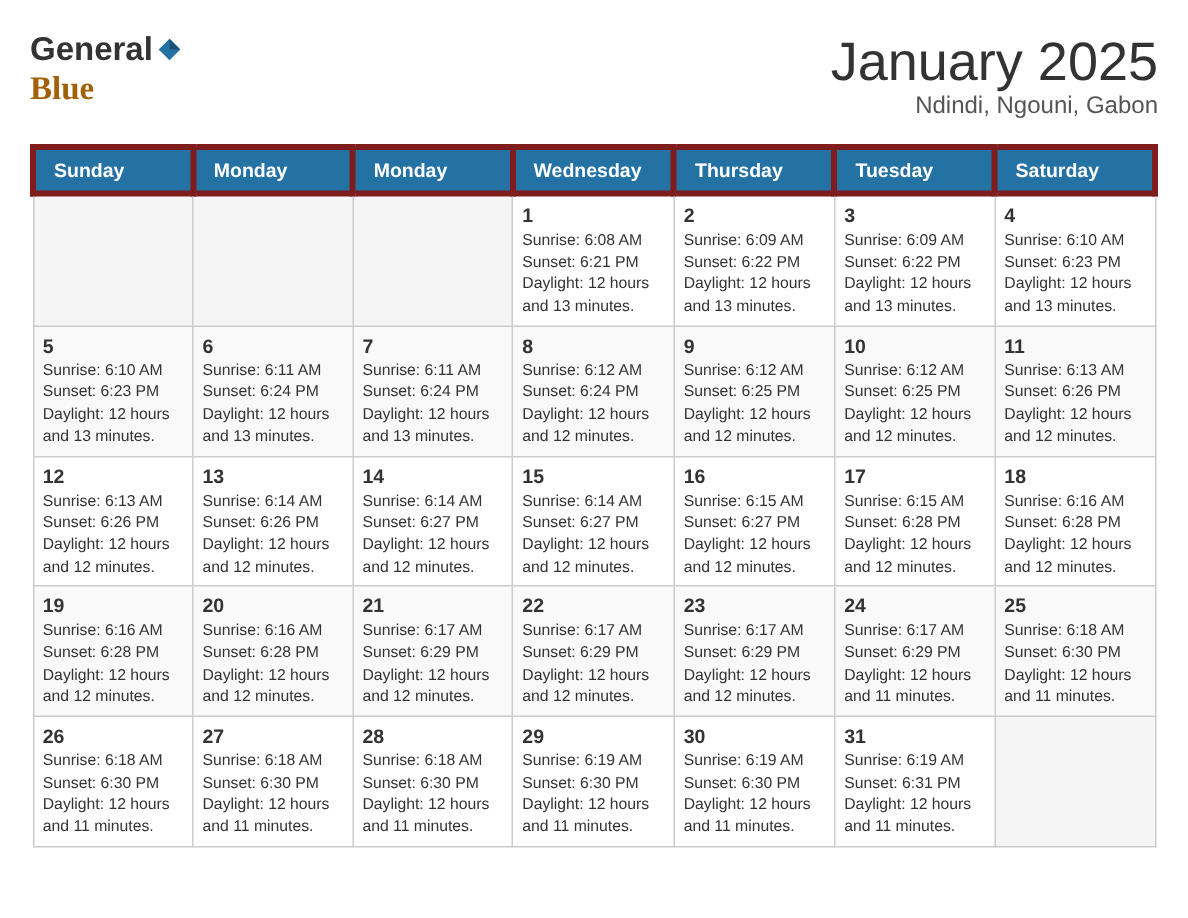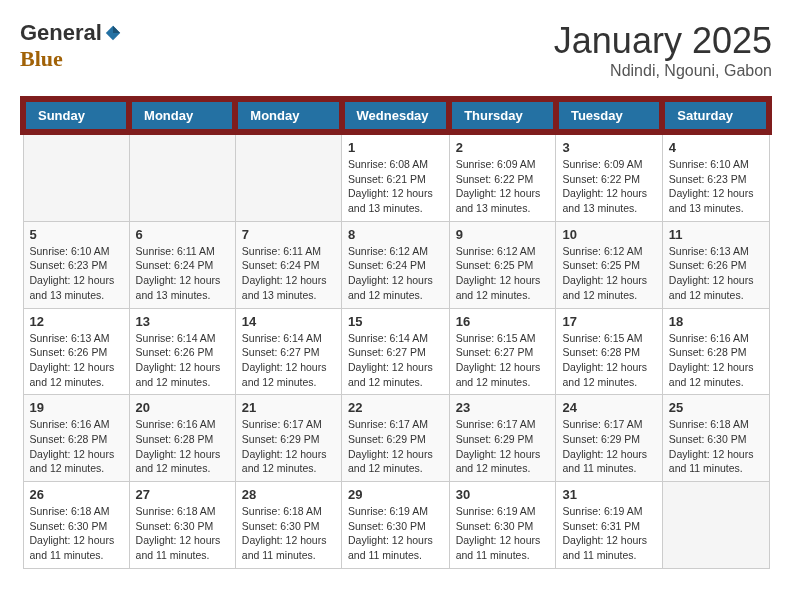--- a/index.html
+++ b/index.html
@@ -51,21 +51,21 @@
       width: 100%;
       border-collapse: collapse;
       border: 1px solid #ccc;
     }
     .calendar th {
       background: #2471a3;
       color: #fff;
       text-align: left;
       padding: 6px 12px;
       font-size: 13px;
-      border: 6px solid #7f1d1d;
+      border: 4px solid #7f1d1d;
     }
     .calendar td {
       vertical-align: top;
       padding: 5px 6px;
       border: 1px solid #ccc;
       width: 108px;
       min-height: 70px;
       font-size: 11px;
       color: #333;
       background: #fff;

